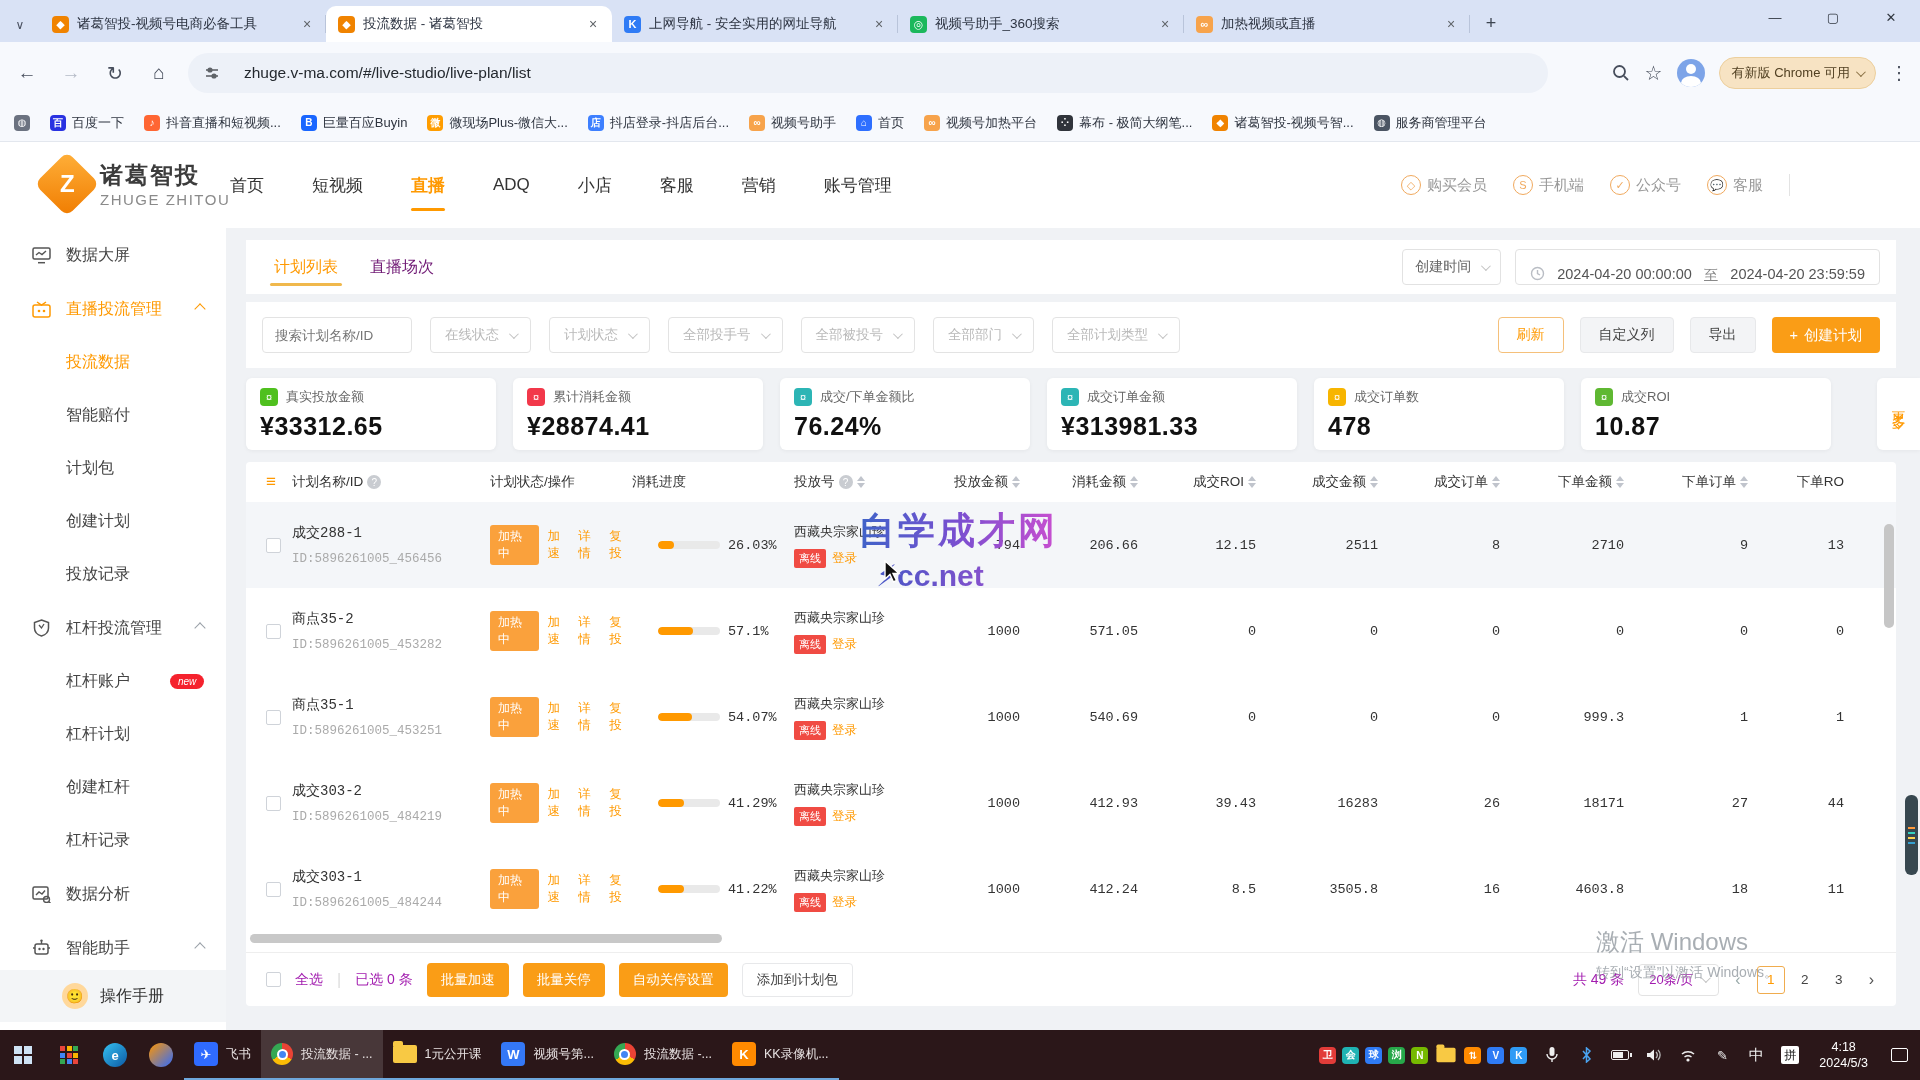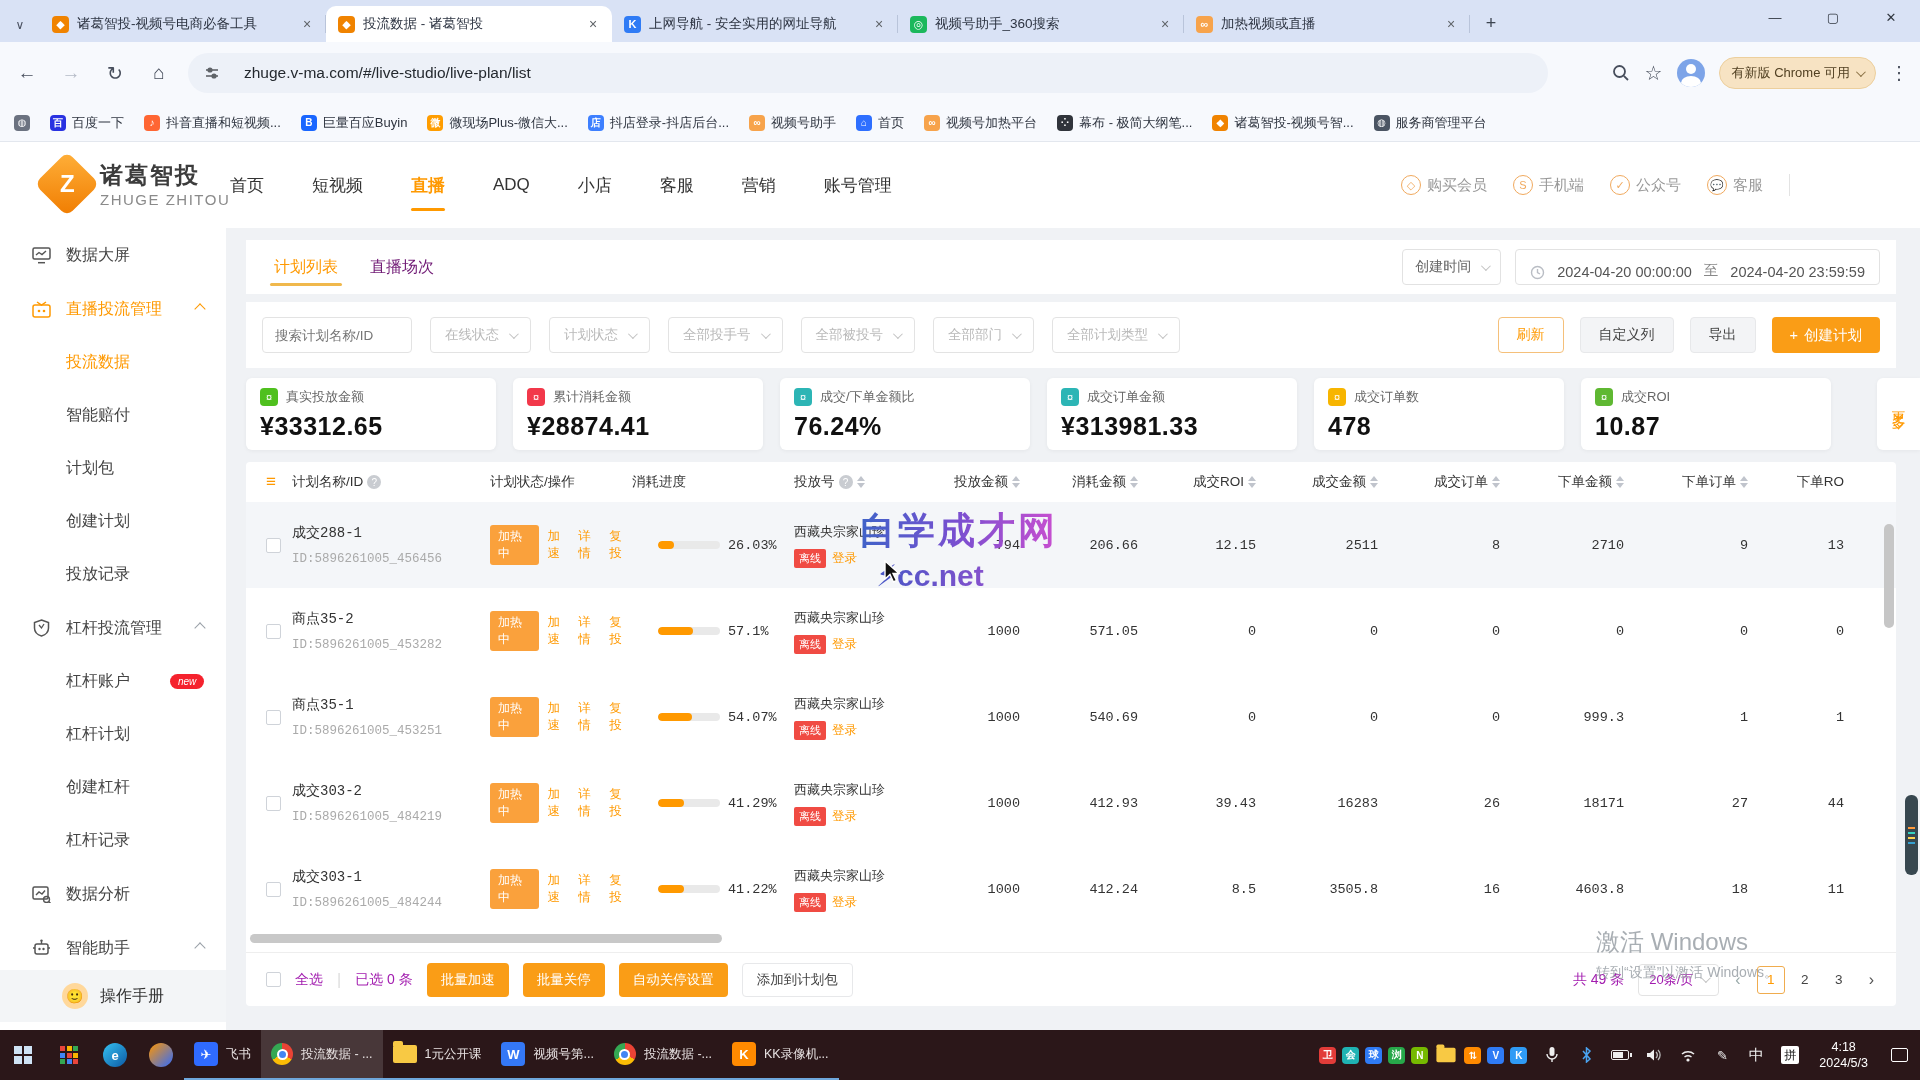--- a/index.html
+++ b/index.html
@@ -57,21 +57,21 @@
   .new-badge { background:#f5222d; color:#fff; font-size:10px; padding:2px 8px; border-radius:9px; margin-left:26px; font-style:italic; }
   #manual { position:absolute; left:0; bottom:8px; width:226px; height:52px; background:#f3f5f7; display:flex; align-items:center; justify-content:center; gap:12px; font-size:16px; color:#333; }
   #manual .ms { width:26px; height:26px; border-radius:50%; background:#ffd89b; display:flex; align-items:center; justify-content:center; font-size:14px; }
   
   #panel-tabs { position:absolute; left:246px; top:240px; width:1650px; height:54px; background:#fff; display:flex; align-items:center; }
   .ctab { font-size:16px; color:#701a75; margin-left:24px; position:relative; padding:16px 4px; cursor:pointer; }
   .ctab.on { color:#f90; }
   .ctab.on::after { content:""; position:absolute; left:0; right:0; bottom:8px; height:3px; background:#f0b84c; border-radius:2px; }
   #time-area { margin-left:auto; display:flex; gap:14px; padding-right:16px; }
   #time-field { border:1px solid #e2e2e2; border-radius:4px; height:36px; display:flex; align-items:center; gap:10px; padding:0 12px; color:#666; font-size:14px; background:#fff; }
-  #date-range { border:1px solid #e2e2e2; border-radius:4px; height:36px; display:flex; align-items:flex-end; gap:12px; padding:4px 14px; color:#555; font-size:14.5px; background:#fff; }
+  #date-range { border:1px solid #e2e2e2; border-radius:4px; height:36px; display:flex; align-items:flex-start; gap:12px; padding:16px 14px; color:#555; font-size:14.5px; background:#fff; }
   #panel-filter { position:absolute; left:246px; top:302px; width:1650px; height:66px; background:#fff; display:flex; align-items:center; gap:18px; padding-left:16px; }
   .f-input { width:150px; height:36px; border:1px solid #e3e3e3; border-radius:4px; font-size:13.5px; color:#bbb; padding:0 12px; background:#fff; }
   .f-sel { height:36px; border:1px solid #e3e3e3; border-radius:4px; display:flex; align-items:center; gap:10px; padding:0 14px; font-size:13.5px; color:#b9b9b9; background:#fff; }
   .cv { width:7px; height:7px; border-right:1.4px solid #c3c3c3; border-bottom:1.4px solid #c3c3c3; transform:rotate(45deg) translateY(-2px); }
   #filter-btns { margin-left:auto; display:flex; gap:16px; padding-right:16px; }
   .btn { height:36px; border-radius:4px; display:flex; align-items:center; justify-content:center; font-size:14px; padding:0 18px; cursor:pointer; }
   .btn.ghost-orange { border:1px solid #f5c07a; color:#f90; background:#fff; }
   .btn.plain { background:#f3f4f6; border:1px solid #e7e8ea; color:#444; }
   .btn.solid { background:#fa9d16; color:#fff; border:none; font-size:14.5px; }
   

